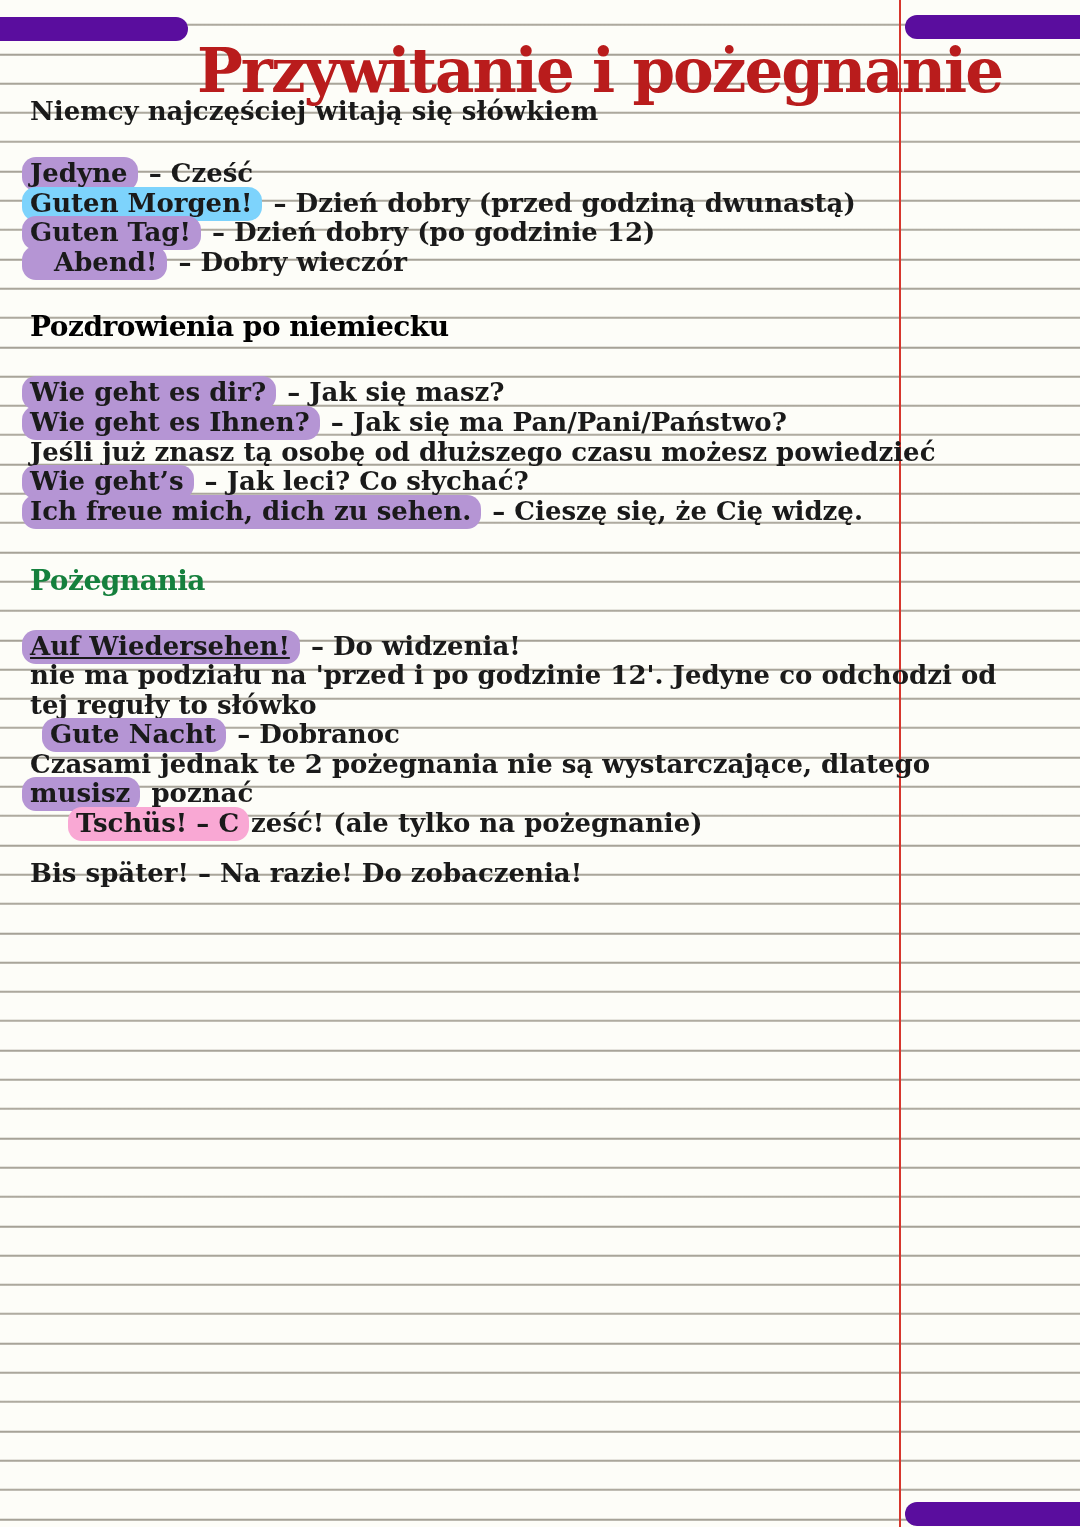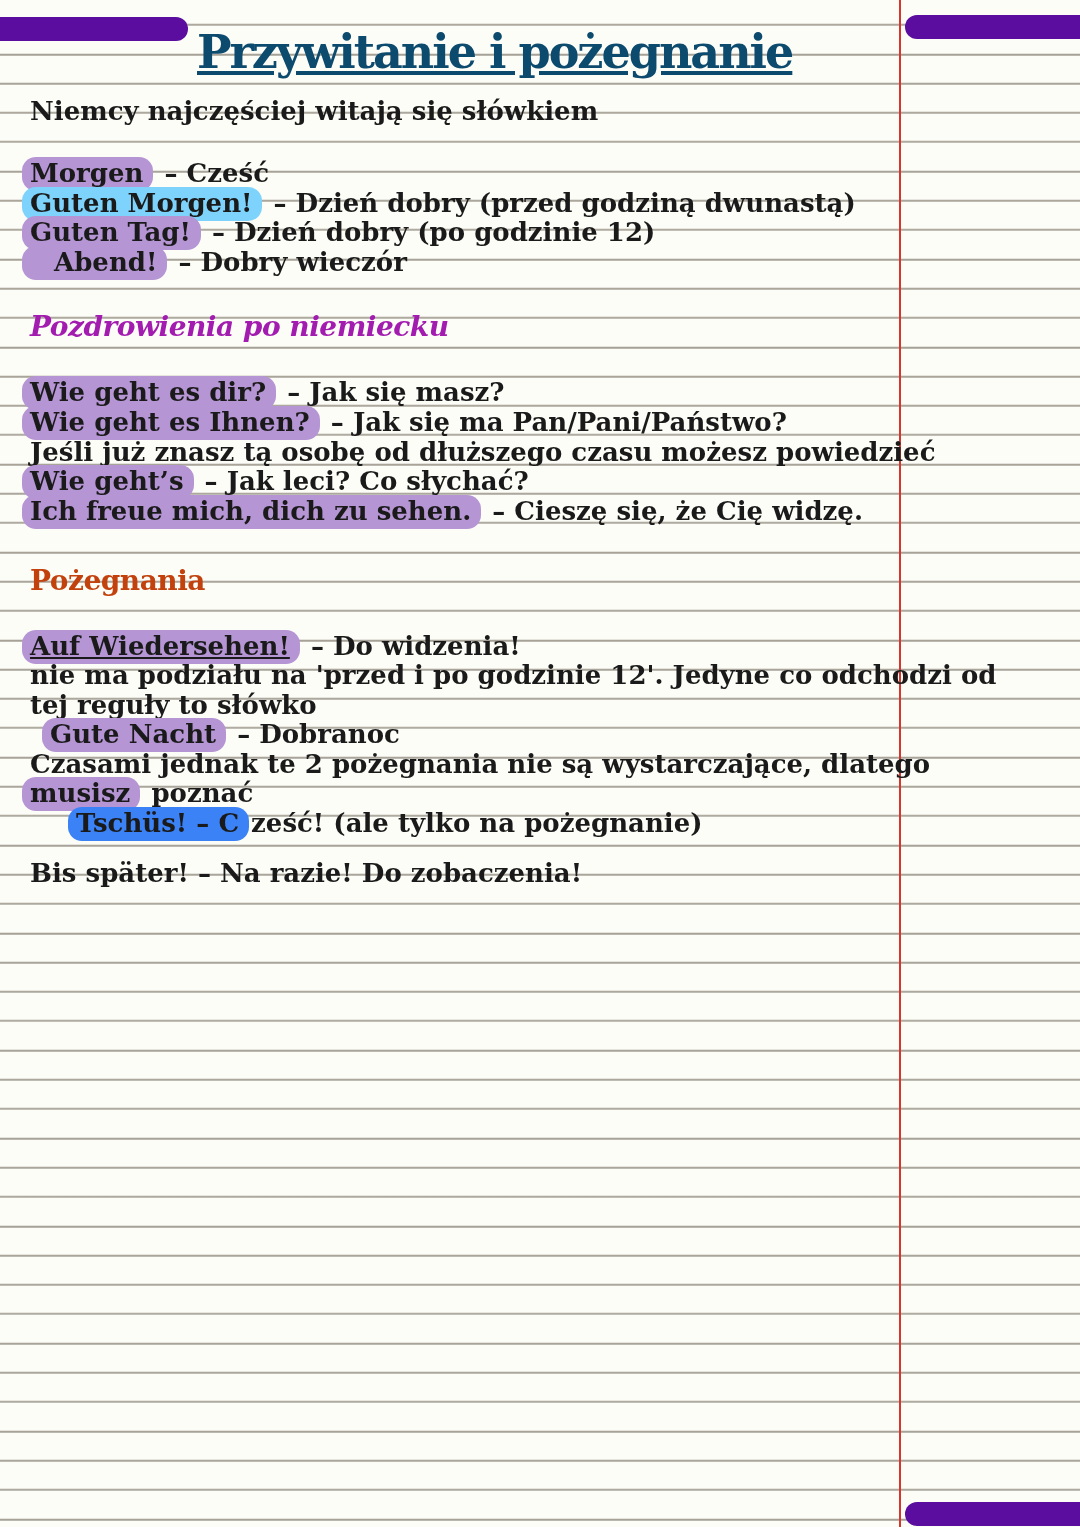--- a/index.html
+++ b/index.html
@@ -20,22 +20,22 @@
   .margin-line{
     position:absolute;left:899px;top:0;width:2px;height:1527px;
     background:#d6362d;
   }
   .deco-bar{position:absolute;height:24px;}
   .bar-left{left:0;top:17px;width:188px;border-radius:0 13px 13px 0;}
   .bar-right{right:0;top:15px;width:175px;border-radius:13px 0 0 13px;}
   .bar-bottom{right:0;top:1502px;width:175px;border-radius:13px 0 0 13px;}
   .page-title{
     position:absolute;left:197px;top:-6px;
-    font-size:46px;font-weight:800;letter-spacing:-2px;
-    color:#0c4a6e;white-space:nowrap;text-decoration:underline;
+    font-size:61px;font-weight:800;letter-spacing:-2px;
+    color:#b91c1c;white-space:nowrap;
   }
   #rows{position:absolute;left:30px;top:0;width:1050px;}
   .row{
     position:absolute;left:0;height:30px;line-height:30px;
     font-size:26px;font-weight:bold;color:#1a1a1a;white-space:nowrap;
   }
   .row.header{font-size:28px;letter-spacing:-0.5px;}
   mark.hl{
     color:#1a1a1a;
     border-radius:14px;
@@ -50,32 +50,32 @@
 <div class="margin-line" style="background: rgb(214, 54, 45);"></div>
 
 <div class="deco-bar bar-left" style="background: rgb(90, 13, 158);"></div>
 <div class="deco-bar bar-right" style="background: rgb(90, 13, 158);"></div>
 <div class="deco-bar bar-bottom" style="background: rgb(90, 13, 158);"></div>
 
 <h1 class="page-title">Przywitanie i pożegnanie</h1>
 
 <div id="rows">
     <div class="row" style="top: 96px;"><span>Niemcy najczęściej witają się słówkiem</span></div>
-    <div class="row" style="top: 158px;"><mark class="hl" style="background: rgb(181, 149, 212);">Morgen</mark><span> – Cześć</span></div>
+    <div class="row" style="top: 158px;"><mark class="hl" style="background: rgb(181, 149, 212);">Jedyne</mark><span> – Cześć</span></div>
     <div class="row" style="top: 188px;"><mark class="hl" style="background: #7dd3fc;">Guten Morgen!</mark><span> – Dzień dobry (przed godziną dwunastą)</span></div>
     <div class="row" style="top: 217px;"><mark class="hl" style="background: rgb(181, 149, 212);">Guten Tag!</mark><span> – Dzień dobry (po godzinie 12)</span></div>
     <div class="row" style="top: 247px;"><mark class="hl" style="background: rgb(181, 149, 212); padding-left: 32px;">Abend!</mark><span> – Dobry wieczór</span></div>
-    <div class="row header" style="top: 312px; color: #a21caf; font-style: italic;"><span>Pozdrowienia po niemiecku</span></div>
+    <div class="row header" style="top: 312px; color: #000000;"><span>Pozdrowienia po niemiecku</span></div>
     <div class="row" style="top: 377px;"><mark class="hl" style="background: rgb(181, 149, 212);">Wie geht es dir?</mark><span> – Jak się masz?</span></div>
     <div class="row" style="top: 407px;"><mark class="hl" style="background: rgb(181, 149, 212);">Wie geht es Ihnen?</mark><span> – Jak się ma Pan/Pani/Państwo?</span></div>
     <div class="row" style="top: 437px;"><span>Jeśli już znasz tą osobę od dłuższego czasu możesz powiedzieć</span></div>
     <div class="row" style="top: 466px;"><mark class="hl" style="background: rgb(181, 149, 212);">Wie geht’s</mark><span> – Jak leci? Co słychać?</span></div>
     <div class="row" style="top: 496px;"><mark class="hl" style="background: rgb(181, 149, 212);">Ich freue mich, dich zu sehen.</mark><span> – Cieszę się, że Cię widzę.</span></div>
-    <div class="row header" style="top: 566px; color: #c2410c;"><span>Pożegnania</span></div>
+    <div class="row header" style="top: 566px; color: #15803d;"><span>Pożegnania</span></div>
     <div class="row" style="top: 631px;"><mark class="hl" style="background: rgb(181, 149, 212); text-decoration: underline;">Auf Wiedersehen!</mark><span> – Do widzenia!</span></div>
     <div class="row" style="top: 660px;"><span>nie ma podziału na 'przed i po godzinie 12'. Jedyne co odchodzi od</span></div>
     <div class="row" style="top: 690px;"><span>tej reguły to słówko</span></div>
     <div class="row" style="top: 719px;"><mark class="hl" style="background: rgb(181, 149, 212); margin-left: 12px;">Gute Nacht</mark><span> – Dobranoc</span></div>
     <div class="row" style="top: 749px;"><span>Czasami jednak te 2 pożegnania nie są wystarczające, dlatego</span></div>
     <div class="row" style="top: 778px;"><mark class="hl" style="background: rgb(181, 149, 212);">musisz</mark><span> poznać</span></div>
-    <div class="row" style="top: 808px;"><mark class="hl" style="background: #3b82f6; margin-left: 38px;">Tschüs! – C</mark><span>ześć! (ale tylko na pożegnanie)</span></div>
+    <div class="row" style="top: 808px;"><mark class="hl" style="background: #f9a8d4; margin-left: 38px;">Tschüs! – C</mark><span>ześć! (ale tylko na pożegnanie)</span></div>
     <div class="row" style="top: 838px; margin-top: 20px;"><span>Bis später! – Na razie! Do zobaczenia!</span></div>
   </div>
 
 </body></html>

